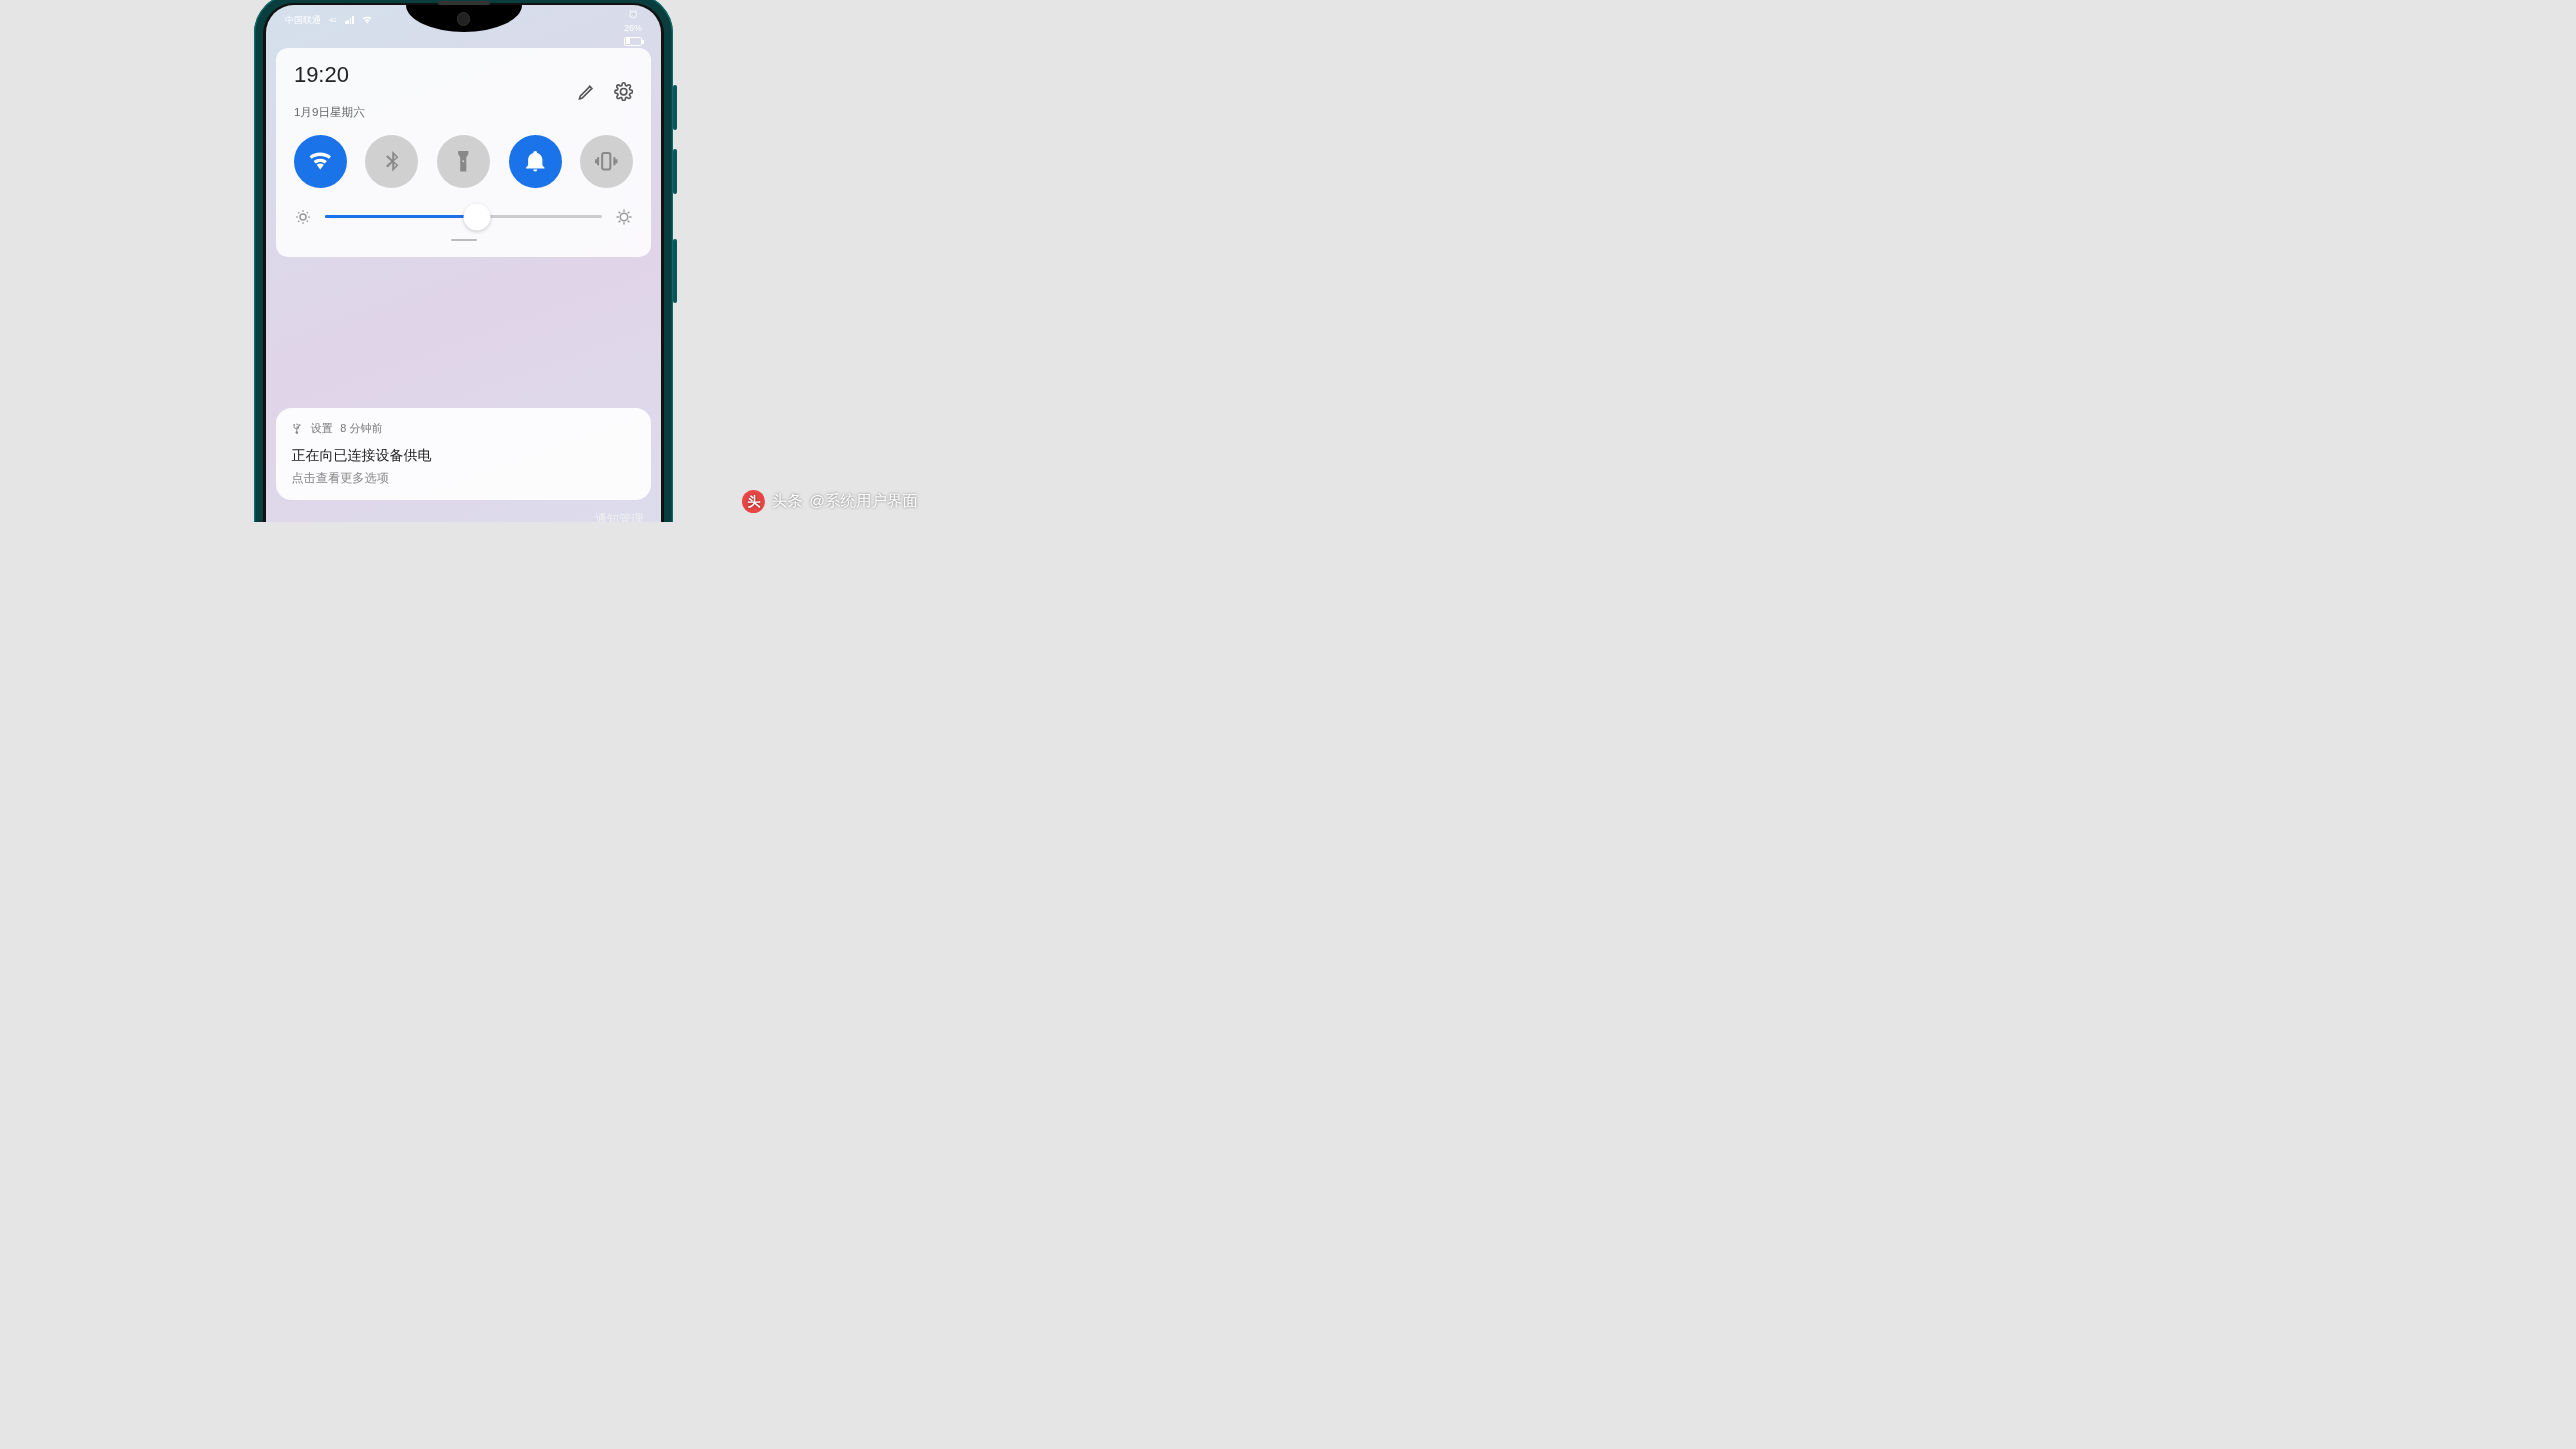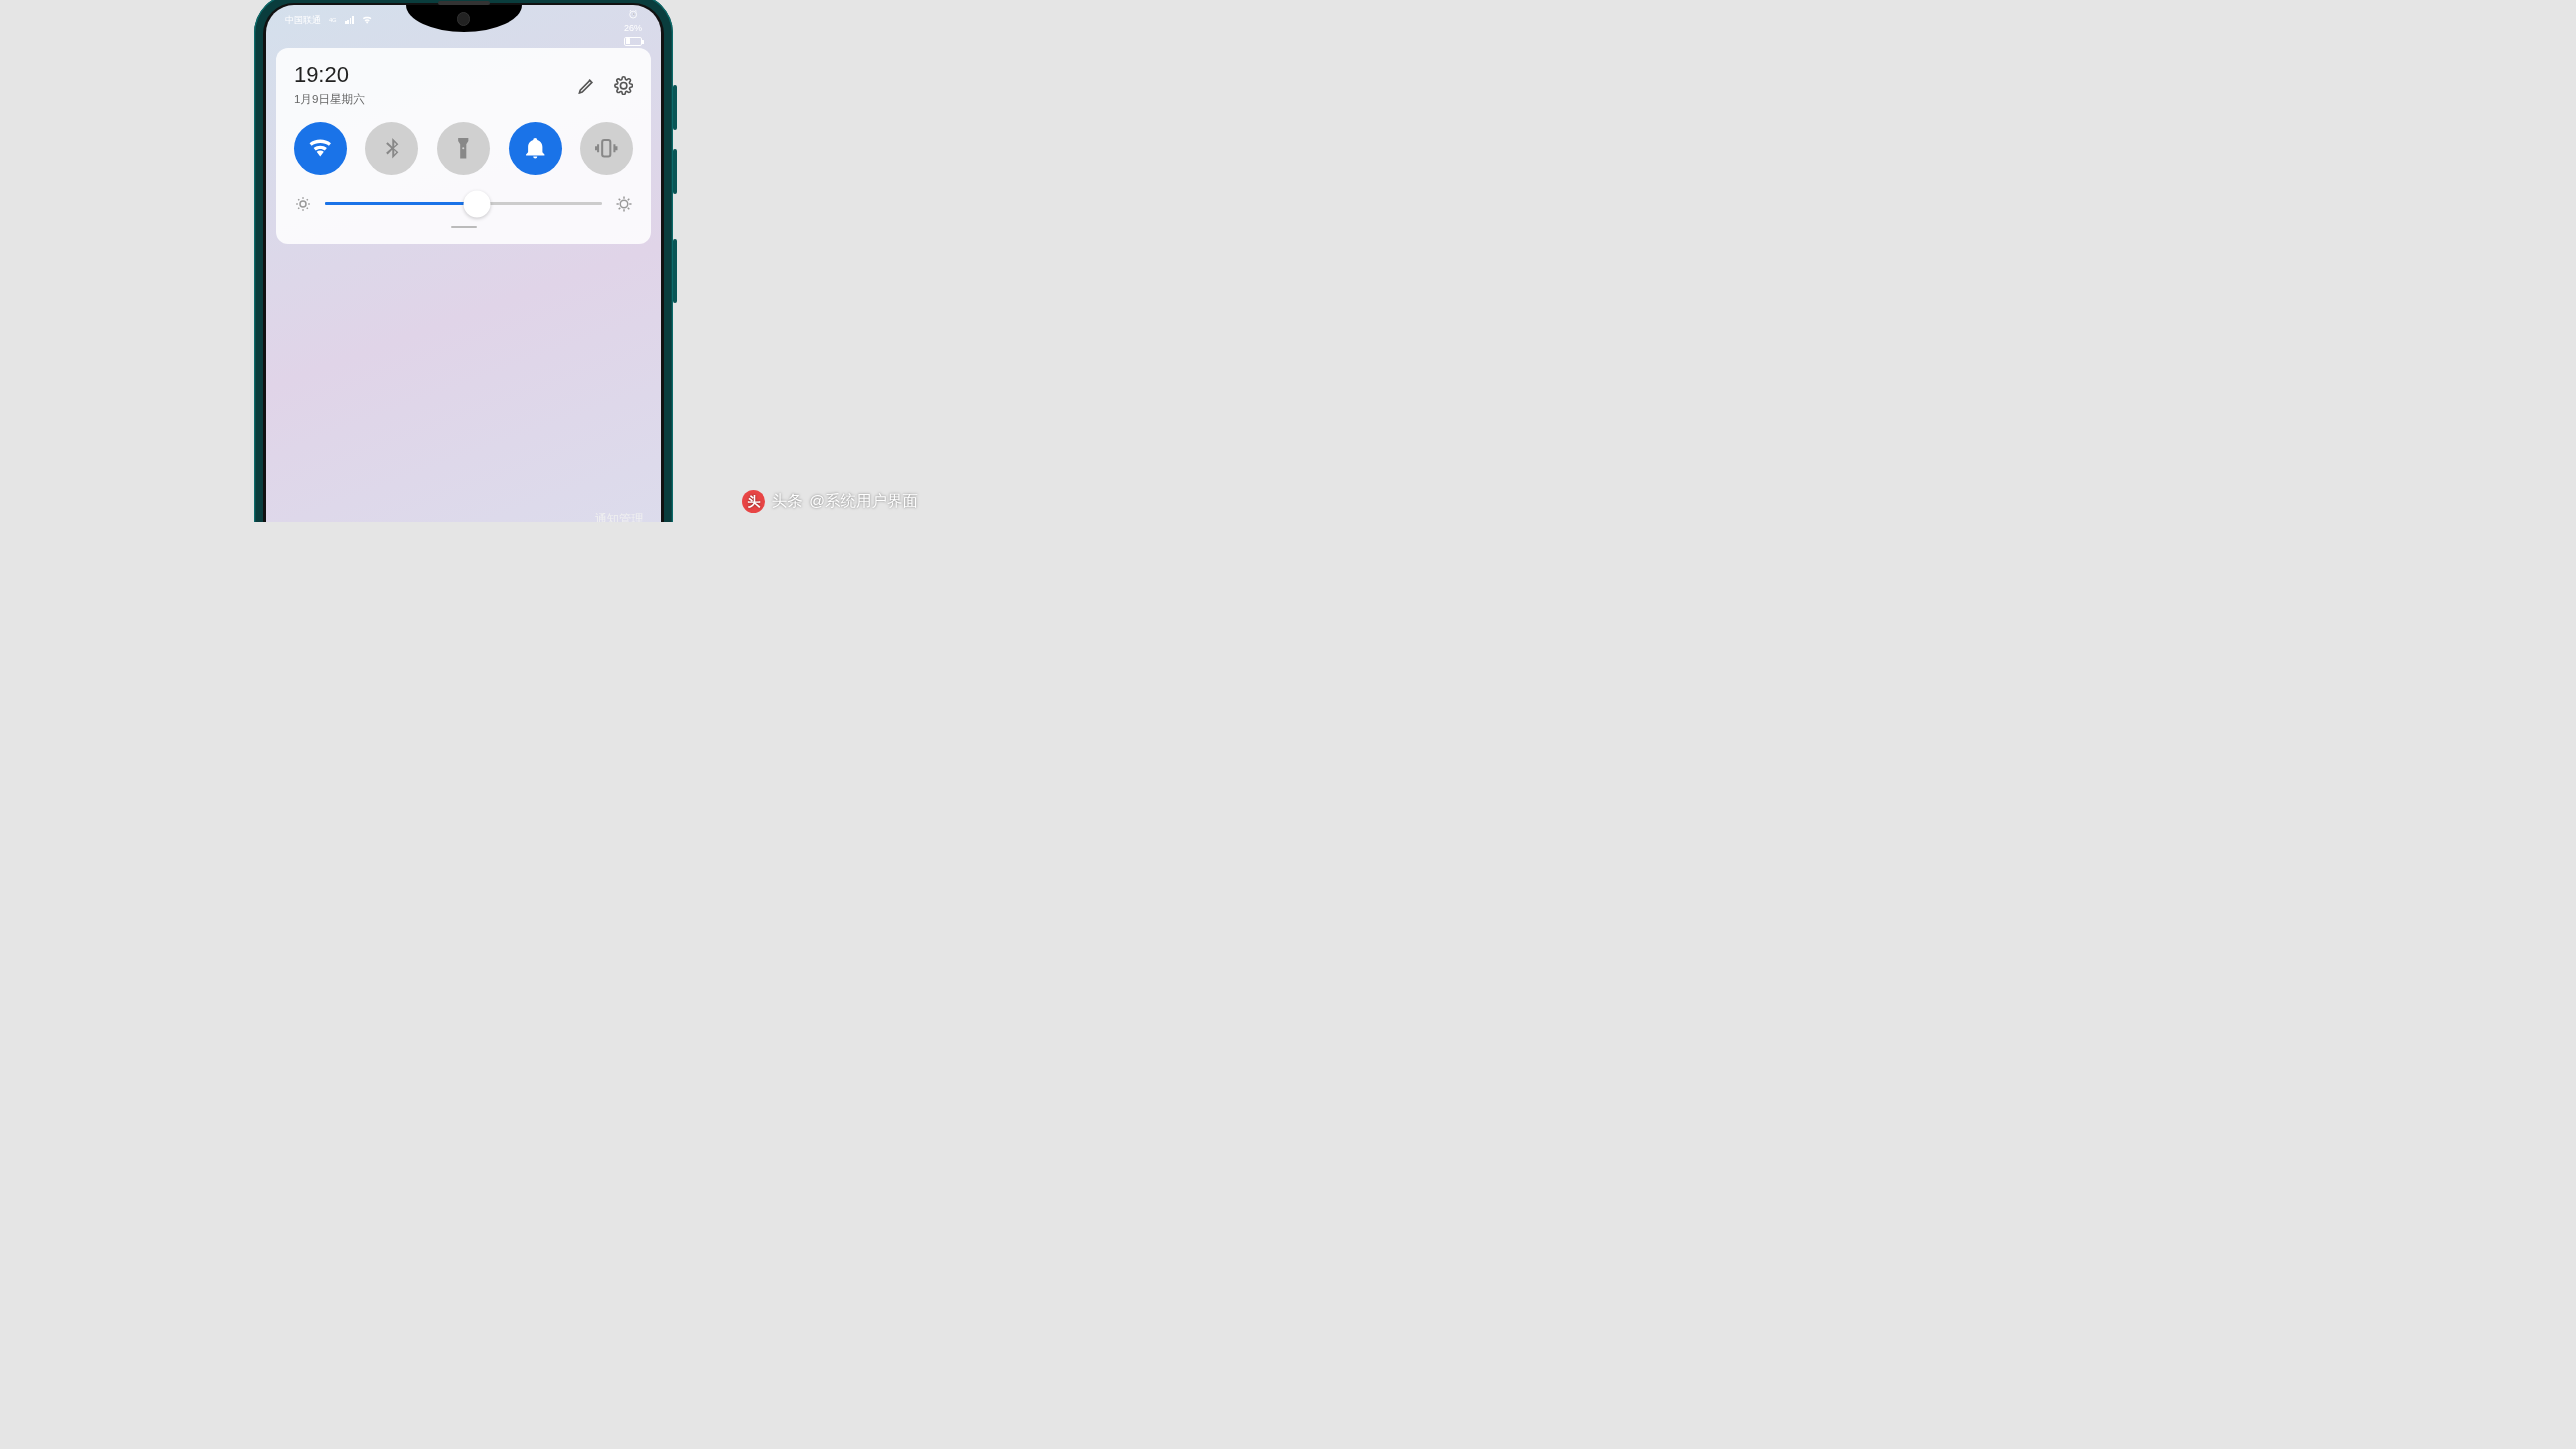--- a/index.html
+++ b/index.html
@@ -170,21 +170,21 @@
 .time-block { }
 .time {
   font-size: 22px;
   font-weight: 400;
   color: #222;
   line-height: 1;
 }
 .date {
   font-size: 11.6px;
   color: #666;
-  margin-top: 6px;
+  margin-top: 19px;
 }
 .header-icons {
   display: flex;
   gap: 18px;
   align-items: center;
 }
 .header-icon {
   width: 19.3px;
   height: 19.3px;
   color: #555;
@@ -430,20 +430,31 @@
           </div>
           <svg class="sun-icon" viewBox="0 0 24 24">
             <circle cx="12" cy="12" r="5" fill="none" stroke="currentColor" stroke-width="2"></circle>
             <path stroke="currentColor" stroke-width="2" d="M12 2v3M12 19v3M2 12h3M19 12h3M4.9 4.9l2.1 2.1M17 17l2.1 2.1M4.9 19.1L7 17M17 7l2.1-2.1"></path>
           </svg>
         </div>
         <div class="grabber"></div>
       </div>
 
 
+      <div class="notification notif-2">
+        <div class="notif-header">
+          <svg class="settings-usb-icon" viewBox="0 0 24 32">
+            <path fill="currentColor" d="M12 2l3 5h-2v10l4-3V9h3V5h-4v3l-3 2V7h-2L12 2zm-1 5v8l-4-3V8a2 2 0 10-2 0v5l6 4v4a3 3 0 102 0v-2"></path>
+          </svg>
+          <span>设置</span>
+          <span>8 分钟前</span>
+        </div>
+        <div class="notif-title">正在向已连接设备供电</div>
+        <div class="notif-body">点击查看更多选项</div>
+      </div>
 
       <div class="notif-manage">通知管理</div>
     </div>
   </div>
 </div>
 
 <div class="watermark">
   <div class="watermark-logo">头</div>
   <span>头条</span>
   <span>@系统用户界面</span>

